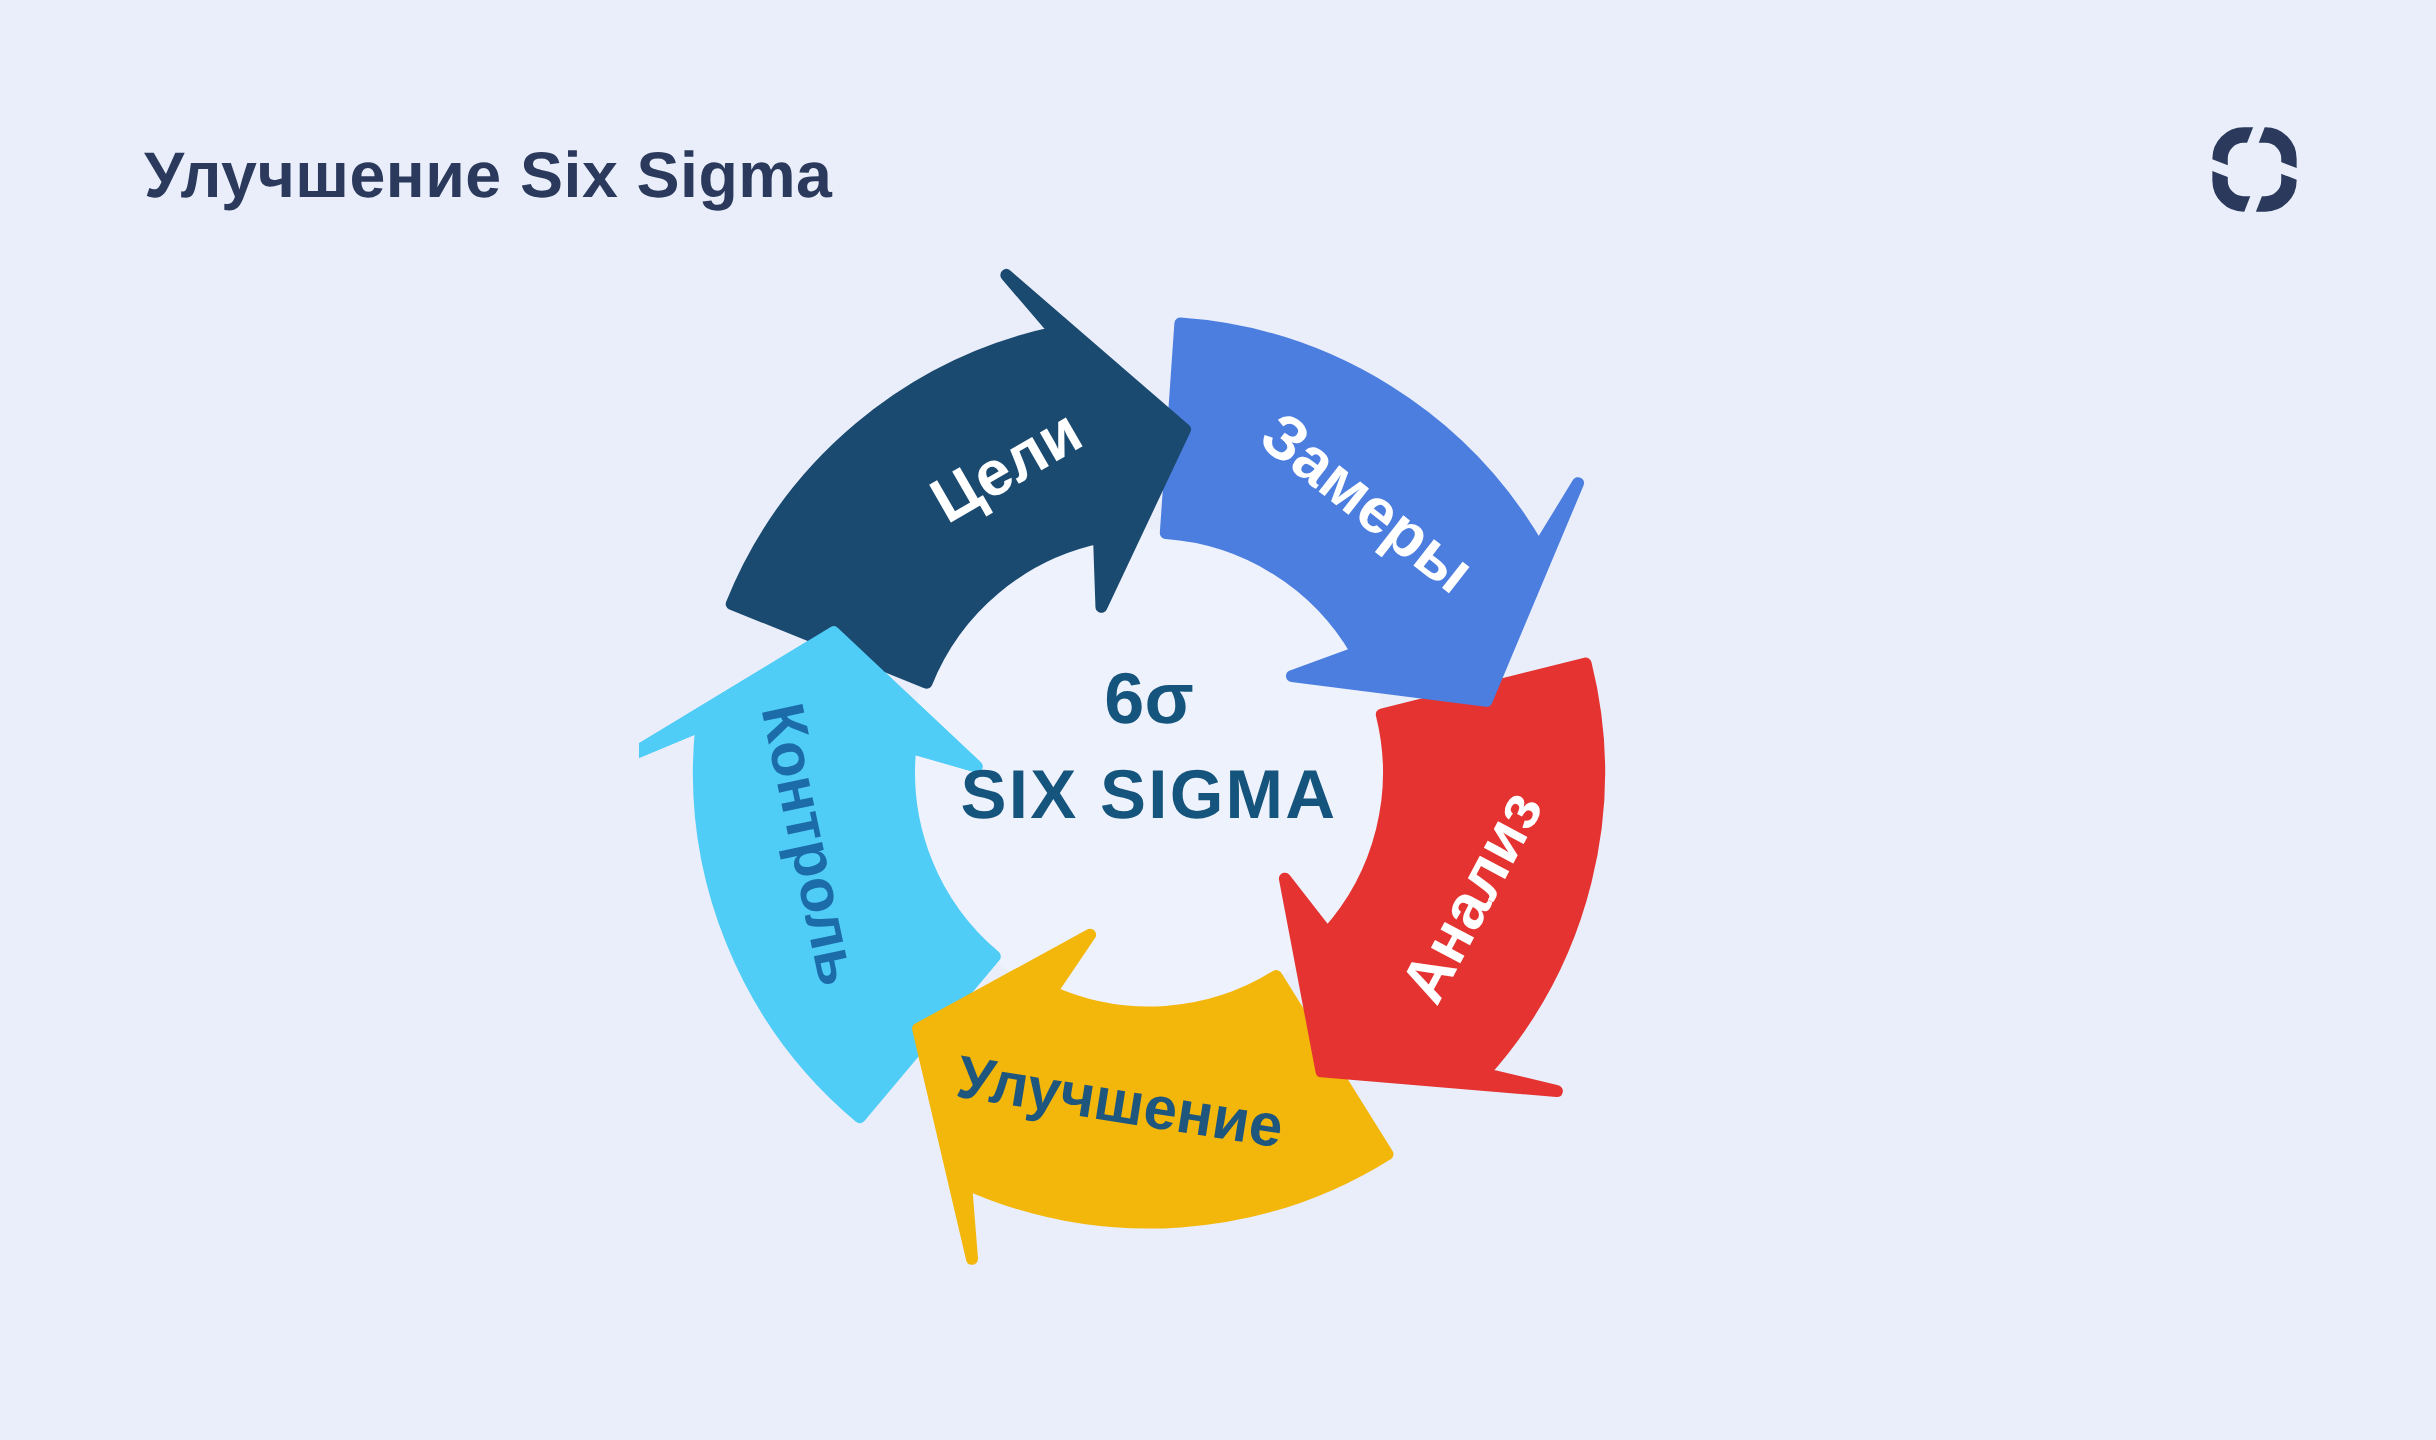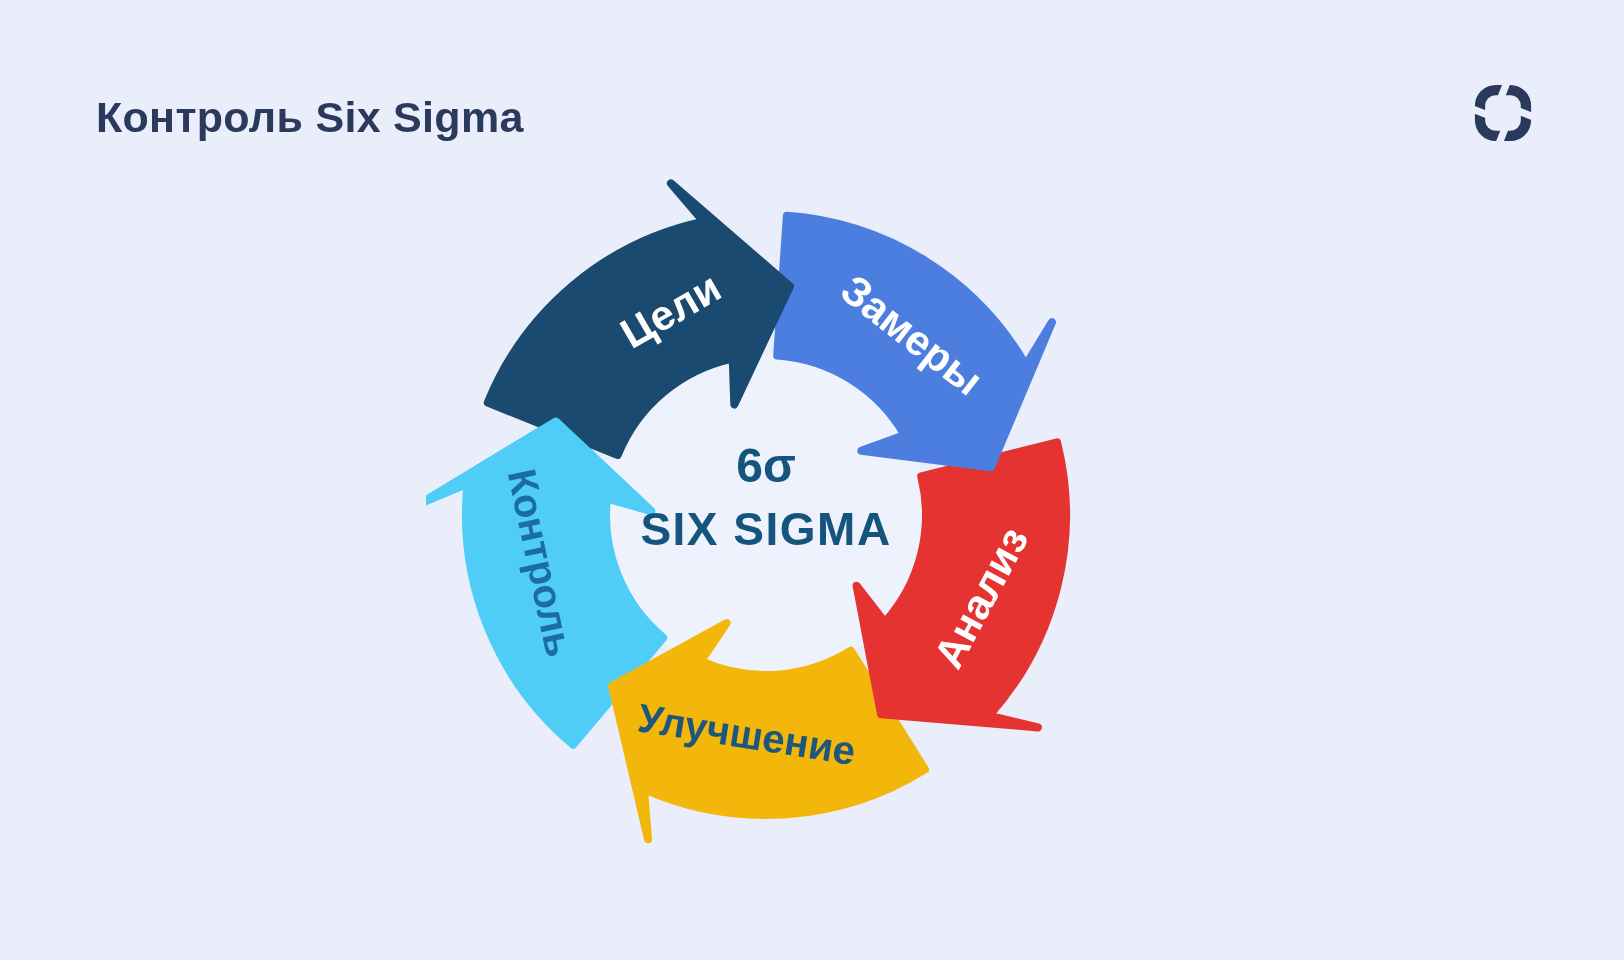--- a/index.html
+++ b/index.html
@@ -16,21 +16,21 @@
   .brand-logo{position:absolute;left:1474px;top:83px;width:58px;height:60px;}
   .cycle-wrap{position:absolute;left:426px;top:175px;width:680px;height:680px;}
   svg text{font-family:"Liberation Sans","DejaVu Sans",sans-serif;}
   .stage-label{font-weight:bold;}
   .center-top{font-weight:bold;font-size:48px;}
   .center-bottom{font-weight:bold;font-size:46px;letter-spacing:1.5px;}
 </style>
 </head>
 <body>
 
-<h1 class="page-title" style="color: rgb(43, 58, 92);">Контроль Six Sigma</h1>
+<h1 class="page-title" style="color: rgb(43, 58, 92);">Улучшение Six Sigma</h1>
 
 <div class="brand-logo">
   <svg viewBox="0 0 48 48" width="58" height="60">
     <rect id="logo-ring" x="5" y="5" width="38" height="38" rx="13" fill="none" stroke-width="8.5" stroke="#2b3a5c"></rect>
     <g id="logo-cuts" stroke-width="6" stroke="#e9eefa">
       <line x1="27.5" y1="-2" x2="20.5" y2="16"></line>
       <line x1="27.5" y1="-2" x2="20.5" y2="16" transform="rotate(90 24 24)"></line>
       <line x1="27.5" y1="-2" x2="20.5" y2="16" transform="rotate(180 24 24)"></line>
       <line x1="27.5" y1="-2" x2="20.5" y2="16" transform="rotate(270 24 24)"></line>
     </g>

